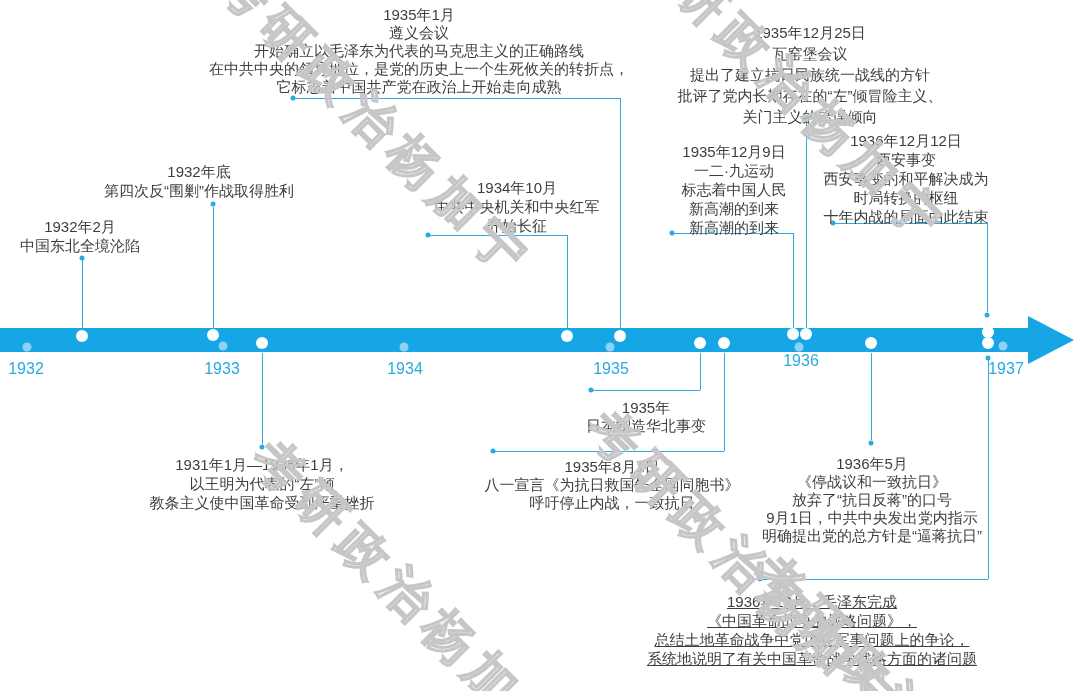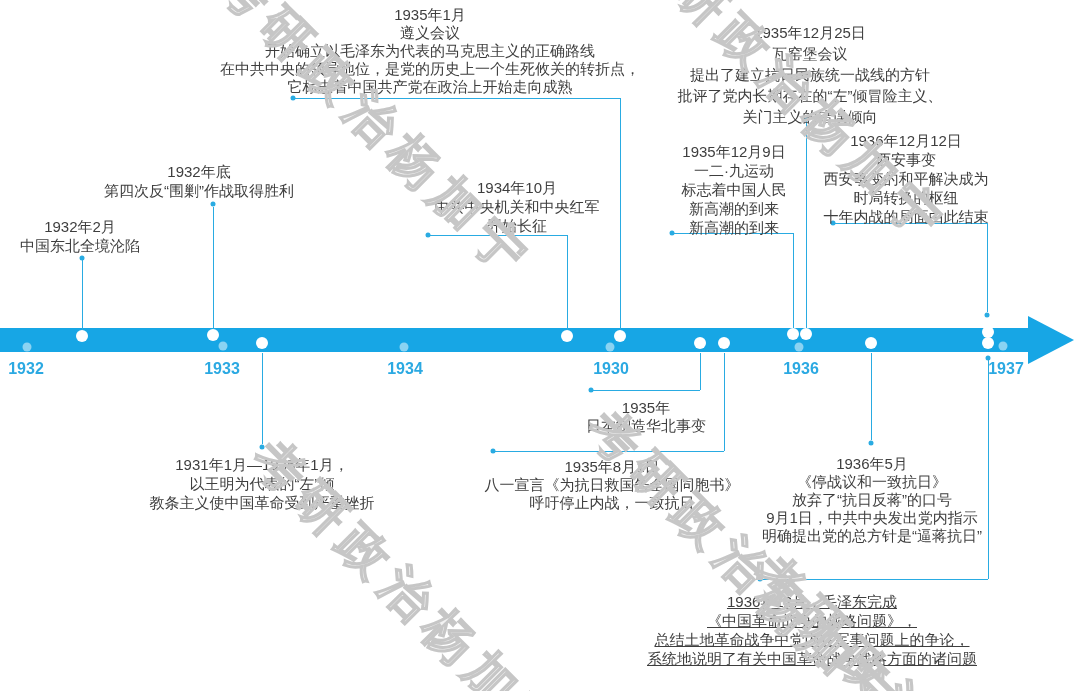--- a/index.html
+++ b/index.html
@@ -8,21 +8,21 @@
     font-family:"Liberation Sans","DejaVu Sans",sans-serif;
   }
   .bar{position:absolute;left:0;top:328px;width:1030px;height:24px;background:#17A6E5;}
   .arrowhead{
     position:absolute;left:1028px;top:316px;width:0;height:0;
     border-top:24px solid transparent;border-bottom:24px solid transparent;
     border-left:46px solid #17A6E5;
   }
   .year{
     position:absolute;transform:translateX(-50%);
-    color:#2BA9E2;font-size:16px;line-height:16px;white-space:nowrap;font-weight:bold;
+    color:#2BA9E2;font-size:16px;line-height:16px;white-space:nowrap;
   }
   .evt{
     position:absolute;transform:translateX(-50%);text-align:center;
     color:#3E3E3E;font-size:15px;white-space:nowrap;
   }
   .seg{position:absolute;background:#29ABE2;}
   .node{position:absolute;width:5px;height:5px;border-radius:50%;background:#29ABE2;transform:translate(-50%,-50%);}
   .wdot{position:absolute;width:12px;height:12px;border-radius:50%;background:#ffffff;transform:translate(-50%,-50%);}
   .ldot{position:absolute;width:9px;height:9px;border-radius:50%;background:rgba(255,255,255,0.5);transform:translate(-50%,-50%);}
   .wm{
@@ -48,21 +48,21 @@
     <div class="node" style="left: 213px; top: 204px;"></div>
     <div class="wdot" style="left: 213px; top: 335px;"></div>
     <div class="evt" style="left: 199px; top: 162px; line-height: 19px;">
       <div>1932年底</div>
       <div>第四次反“围剿”作战取得胜利</div>
     </div>
     <div class="seg" style="left: 293px; top: 98px; width: 327px; height: 1px;"></div>
     <div class="seg" style="left: 620px; top: 98px; width: 1px; height: 232px;"></div>
     <div class="node" style="left: 293px; top: 98px;"></div>
     <div class="wdot" style="left: 620px; top: 336px;"></div>
-    <div class="evt" style="left: 430px; top: 6px; line-height: 18px;">
+    <div class="evt" style="left: 419px; top: 6px; line-height: 18px;">
       <div>1935年1月</div>
       <div>遵义会议</div>
       <div>开始确立以毛泽东为代表的马克思主义的正确路线</div>
       <div>在中共中央的领导地位，是党的历史上一个生死攸关的转折点，</div>
       <div>它标志着中国共产党在政治上开始走向成熟</div>
     </div>
     <div class="seg" style="left: 428px; top: 235px; width: 139px; height: 1px;"></div>
     <div class="seg" style="left: 567px; top: 235px; width: 1px; height: 95px;"></div>
     <div class="node" style="left: 428px; top: 235px;"></div>
     <div class="wdot" style="left: 567px; top: 336px;"></div>
@@ -152,21 +152,21 @@
     </div>
     <div class="ldot" style="left: 27px; top: 347px;"></div>
     <div class="ldot" style="left: 223px; top: 346px;"></div>
     <div class="ldot" style="left: 404px; top: 347px;"></div>
     <div class="ldot" style="left: 610px; top: 347px;"></div>
     <div class="ldot" style="left: 799px; top: 347px;"></div>
     <div class="ldot" style="left: 1003px; top: 346px;"></div>
     <div class="year" style="left: 26px; top: 361px;">1932</div>
     <div class="year" style="left: 222px; top: 361px;">1933</div>
     <div class="year" style="left: 405px; top: 361px;">1934</div>
-    <div class="year" style="left: 611px; top: 361px;">1930</div>
-    <div class="year" style="left: 801px; top: 361px;">1936</div>
+    <div class="year" style="left: 611px; top: 361px;">1935</div>
+    <div class="year" style="left: 801px; top: 353px;">1936</div>
     <div class="year" style="left: 1006px; top: 361px;">1937</div>
     <div class="wm" style="left: 250px; top: -50px;">考研政治杨加宁</div>
     <div class="wm" style="left: 665px; top: -85px;">考研政治杨加宁</div>
     <div class="wm" style="left: 285px; top: 425px;">考研政治杨加宁</div>
     <div class="wm" style="left: 620px; top: 395px;">考研政治杨加宁</div>
     <div class="wm" style="left: 785px; top: 540px;">考研政治杨加宁</div>
   </div>
 
 </body></html>

